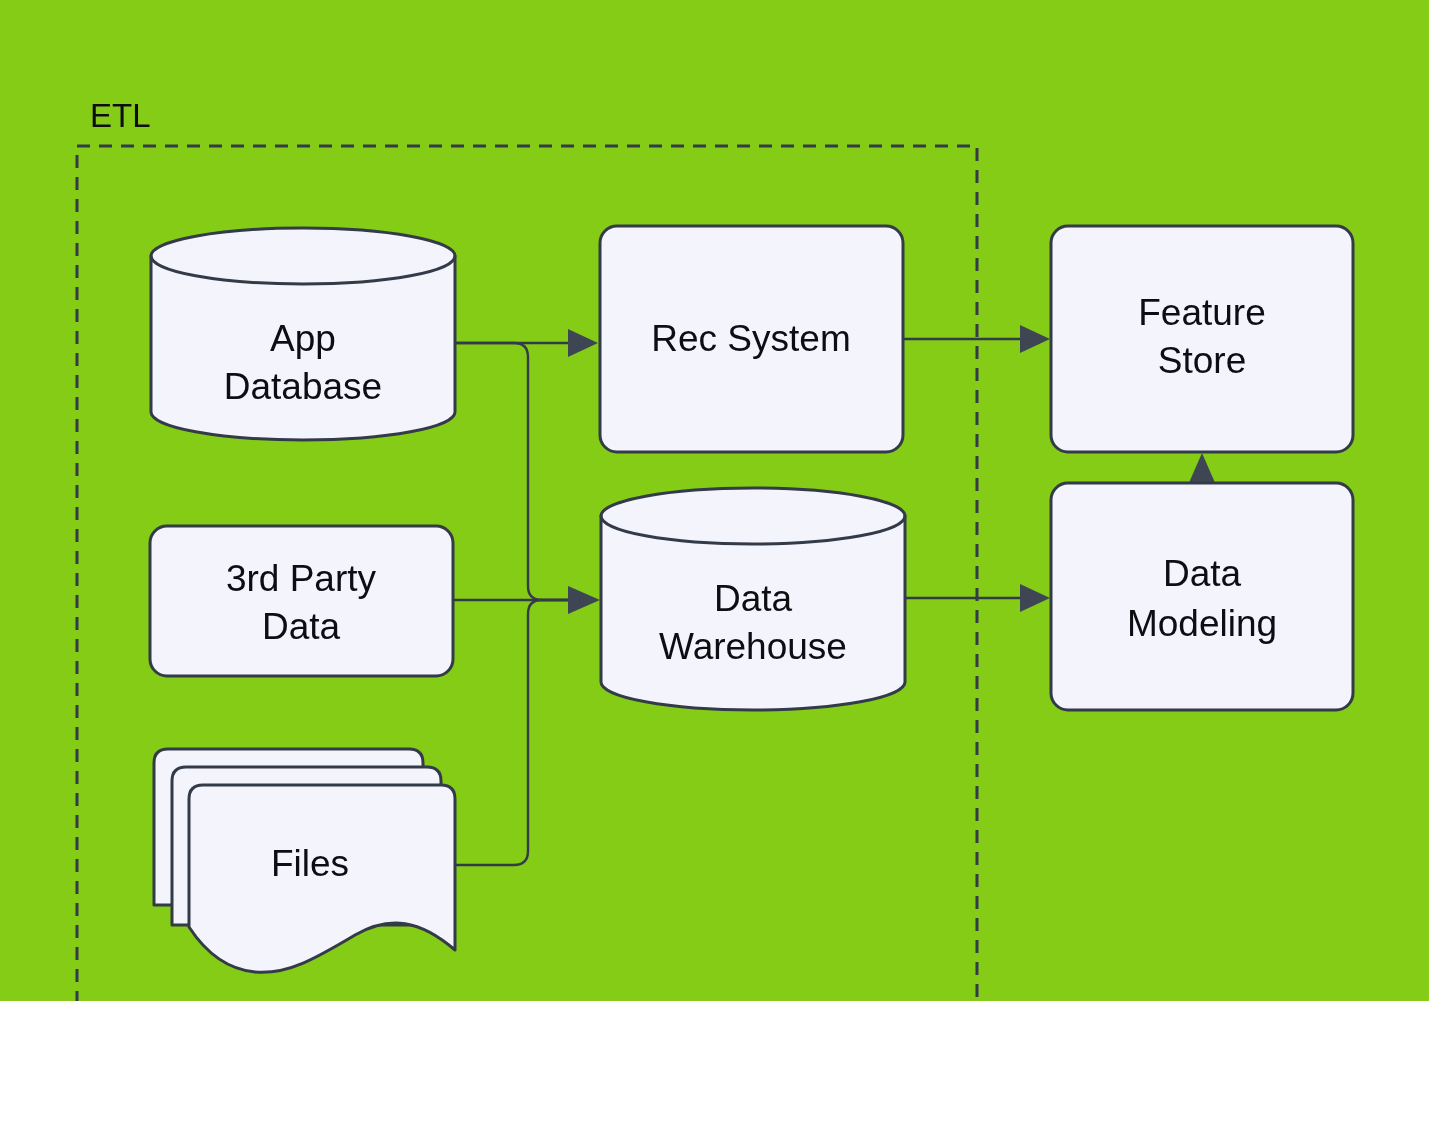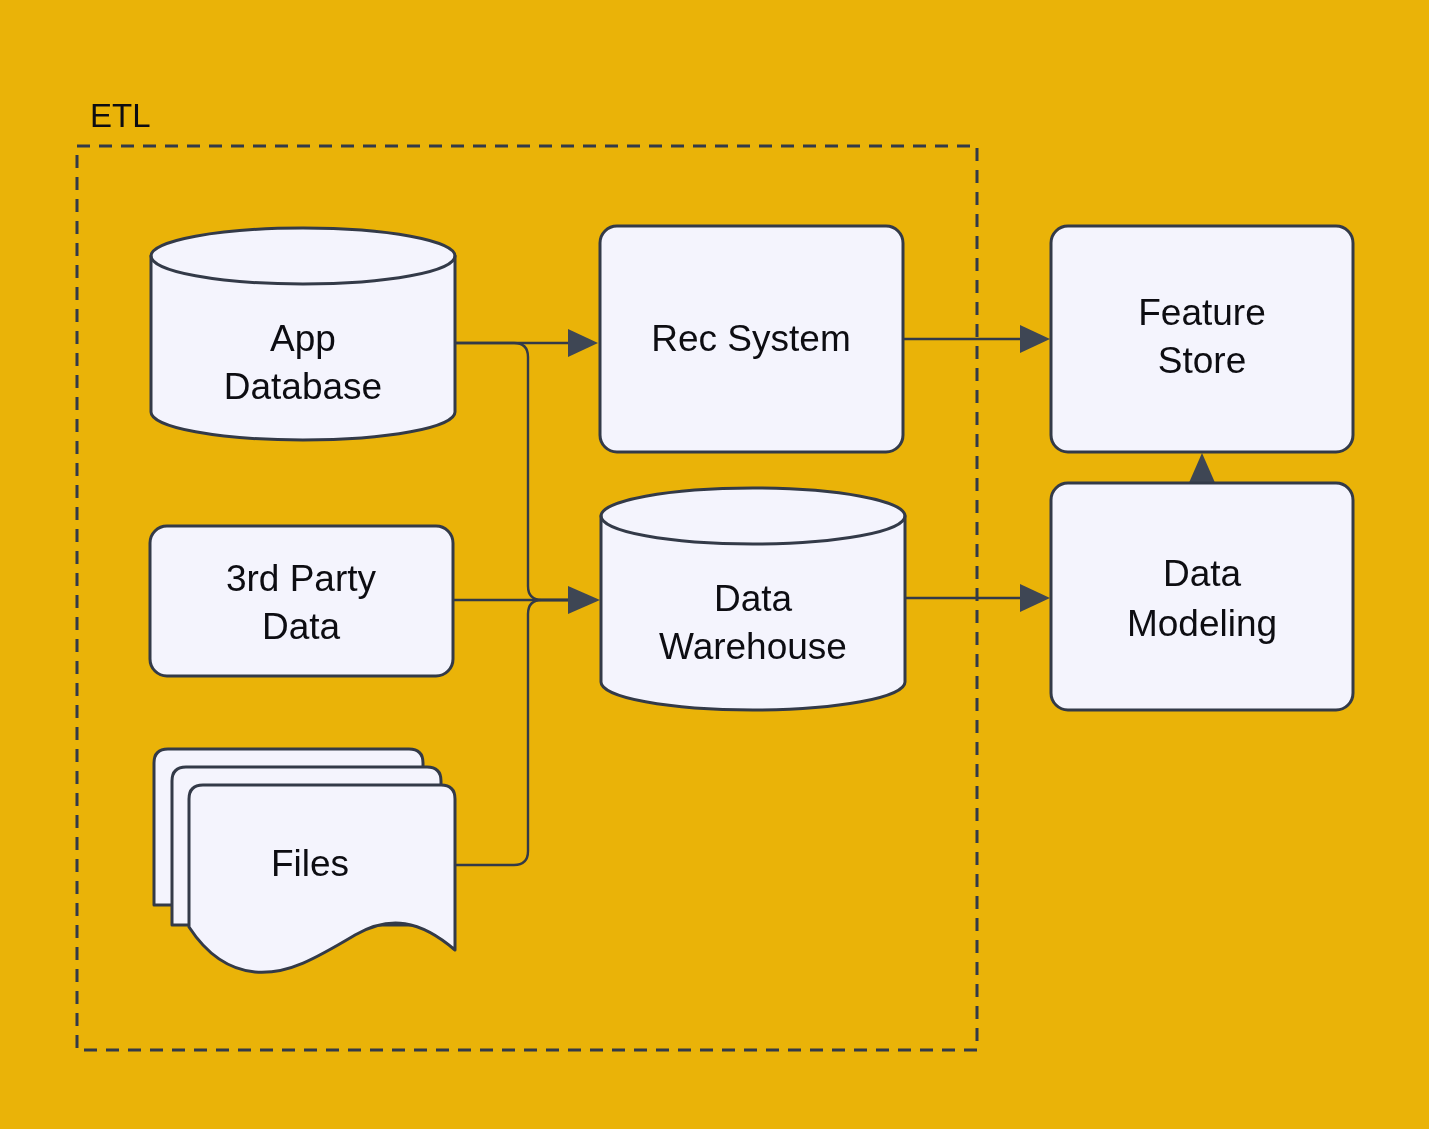--- a/index.html
+++ b/index.html
@@ -7,22 +7,22 @@
     margin: 0;
     padding: 0;
     background: #ffffff;
   }
   body {
     font-family: "Liberation Sans", sans-serif;
   }
   #canvas-wrap {
     position: relative;
     width: 1429px;
-    height: 1129px;
-    background: #eab308;
+    height: 1001px;
+    background: #84cc16;
     overflow: hidden;
   }
   #diagram-svg {
     position: absolute;
     top: 0;
     left: 0;
     width: 1429px;
     height: 1129px;
     display: block;
   }

